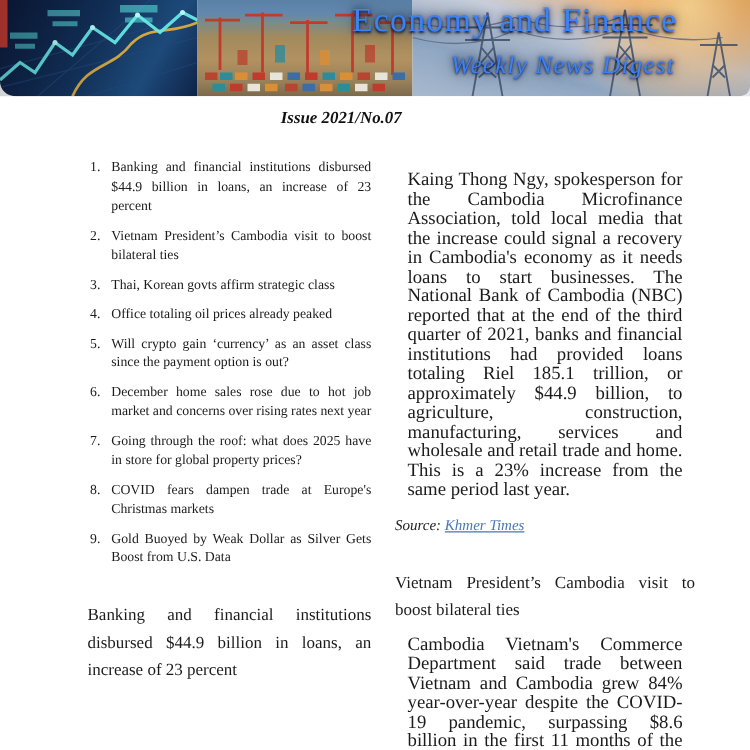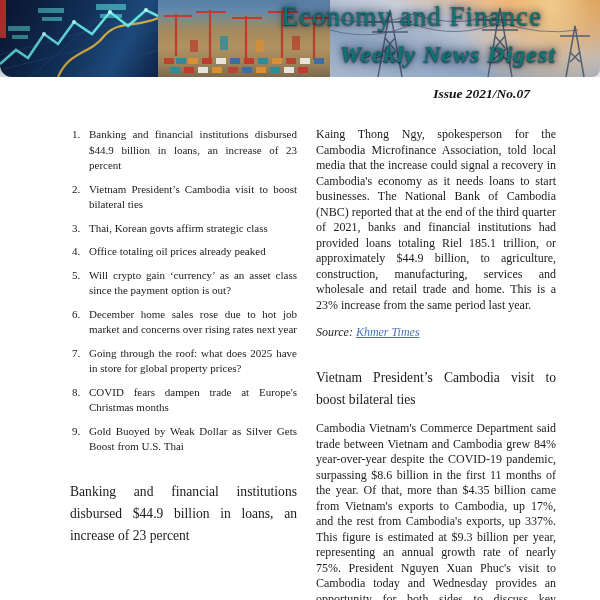--- a/index.html
+++ b/index.html
@@ -37,29 +37,29 @@
     background:
       radial-gradient(circle at 82% 8%, rgba(255,216,145,.95) 0%, rgba(255,190,110,.55) 18%, rgba(255,190,110,0) 42%),
       linear-gradient(195deg, #eda94f 0%, #edb87f 15%, #c9cfdc 40%, #8fa6c2 70%, #a8b9ce 100%);
   }
   .banner-photo::after {
     content: ""; position: absolute; inset: 0; pointer-events: none;
     background: linear-gradient(90deg, rgba(5,10,30,.18), rgba(5,10,30,0) 18%,
       rgba(5,10,30,0) 82%, rgba(40,60,90,.12));
   }
   .banner-title1, .banner-title2 {
-    position: absolute; color: #0f766e; white-space: nowrap;
+    position: absolute; color: #3b82f6; white-space: nowrap;
     text-shadow: 0 1px 2px rgba(8,18,48,.95), 0 0 6px rgba(8,18,48,.75), 0 0 14px rgba(8,18,48,.5);
   }
   .banner-title1 { top: 1px; right: 58px; font-size: 27px; letter-spacing: 1px; }
-  .banner-title2 { top: 41px; right: 44px; font-size: 24px; font-style: italic; font-weight: bold; letter-spacing: 1px; }
+  .banner-title2 { top: 41px; right: 60px; font-size: 20px; font-style: italic; font-weight: normal; letter-spacing: 1px; }
 
   
   .issue-line {
-    text-align: right; padding: 9px 70px 0 16px;
+    text-align: center; padding: 9px 70px 0 16px;
     font-weight: bold; font-style: italic; font-size: 13.5px; color: #111;
   }
 
   
   .columns { display: flex; padding: 25px 0 0 70px; gap: 19px; align-items: flex-start; }
   .col-left { width: 227px; }
   .col-right { width: 240px; }
 
   .content-heading { font-size: 13.5px; font-weight: normal; margin: 0 0 13px 0; }
 
@@ -71,21 +71,21 @@
   ol.toc .num { flex: none; width: 17px; }
   ol.toc .txt { flex: 1; text-align: justify; }
 
   .article-heading {
     font-size: 13.6px; font-weight: normal; line-height: 22px;
     text-align: justify; margin: 26px 0 0 0;
   }
   .article-heading.right { margin: 27px 0 10px 0; }
 
   .body-text {
-    font-size: 12px; line-height: 15.5px; text-align: justify; margin: 0;
+    font-size: 15px; line-height: 15.5px; text-align: justify; margin: 10px;
   }
   .source-line { margin: 12px 0 0 0; font-size: 12px; font-style: italic; color: #222; }
   .source-line a {
     color: #4a76b8; text-decoration: underline; cursor: pointer; font-style: italic;
   }
 </style>
 </head>
 <body>
 
 <div class="page">
@@ -220,25 +220,25 @@
         <li>
           <span class="num">6.</span>
           <span class="txt">December home sales rose due to hot job market and concerns over rising rates next year</span>
         </li>
         <li>
           <span class="num">7.</span>
           <span class="txt">Going through the roof: what does 2025 have in store for global property prices?</span>
         </li>
         <li>
           <span class="num">8.</span>
-          <span class="txt">COVID fears dampen trade at Europe's Christmas months</span>
+          <span class="txt">COVID fears dampen trade at Europe's Christmas markets</span>
         </li>
         <li>
           <span class="num">9.</span>
-          <span class="txt">Gold Buoyed by Weak Dollar as Silver Gets Boost from U.S. Thai</span>
+          <span class="txt">Gold Buoyed by Weak Dollar as Silver Gets Boost from U.S. Data</span>
         </li>
       </ol>
       <h1 class="article-heading">Banking and financial institutions disbursed $44.9 billion in loans, an increase of 23 percent</h1>
     </section>
 
     <section class="col-right">
       <p class="body-text">Kaing Thong Ngy, spokesperson for the Cambodia Microfinance Association, told local media that the increase could signal a recovery in Cambodia's economy as it needs loans to start businesses. The National Bank of Cambodia (NBC) reported that at the end of the third quarter of 2021, banks and financial institutions had provided loans totaling Riel 185.1 trillion, or approximately $44.9 billion, to agriculture, construction, manufacturing, services and wholesale and retail trade and home. This is a 23% increase from the same period last year.</p>
       <p class="source-line">
         <span>Source:</span>
         <a>Khmer Times</a>

